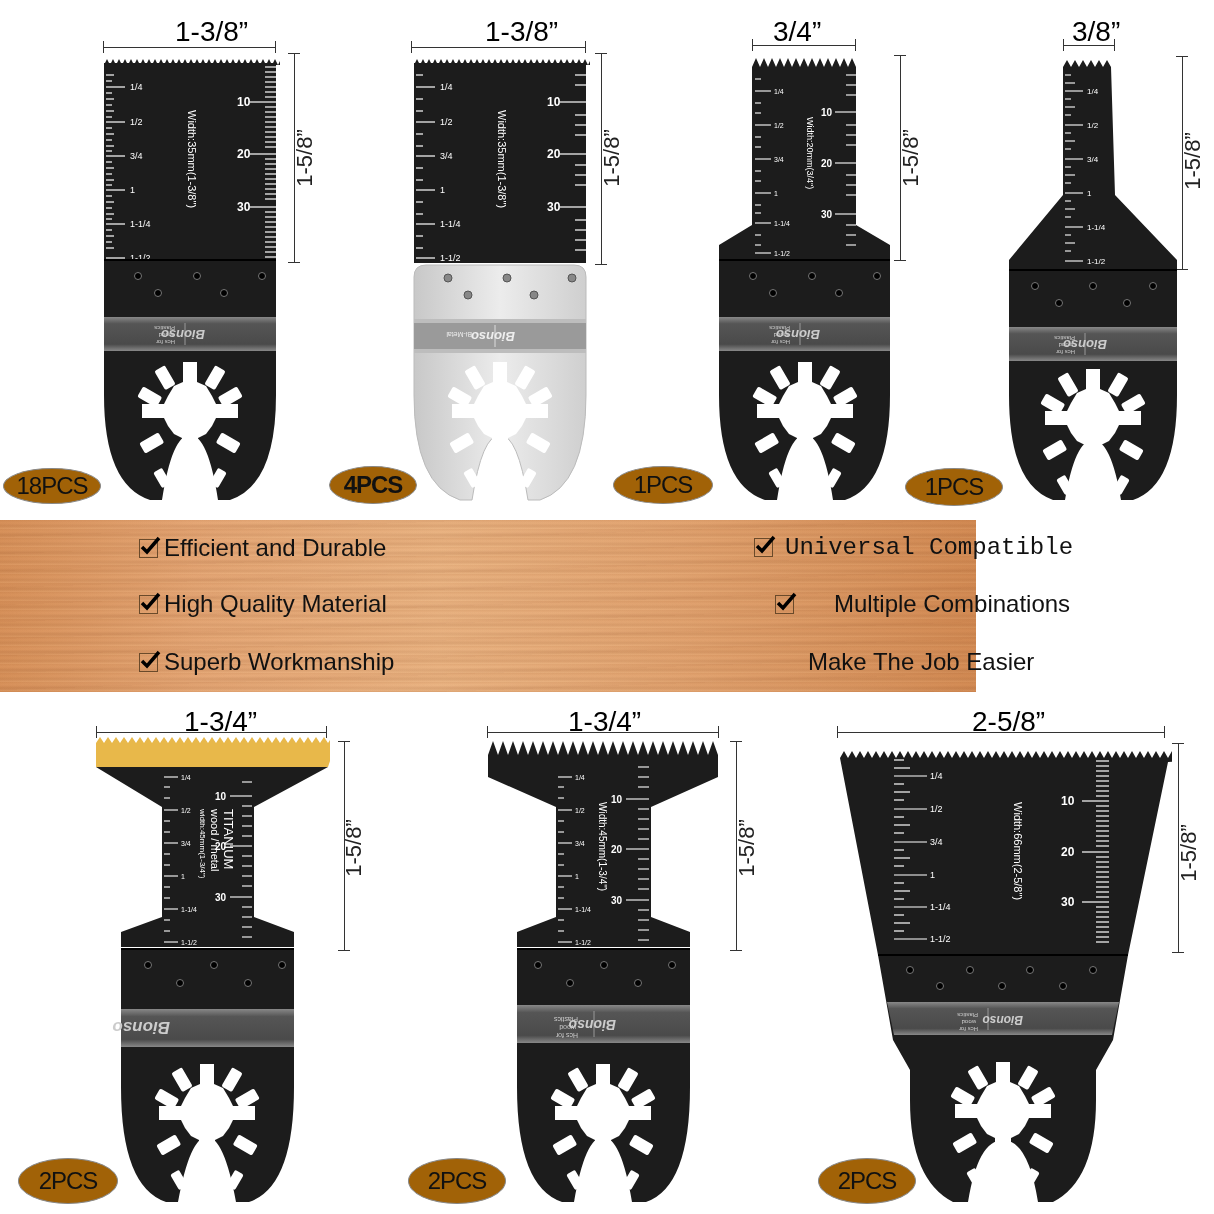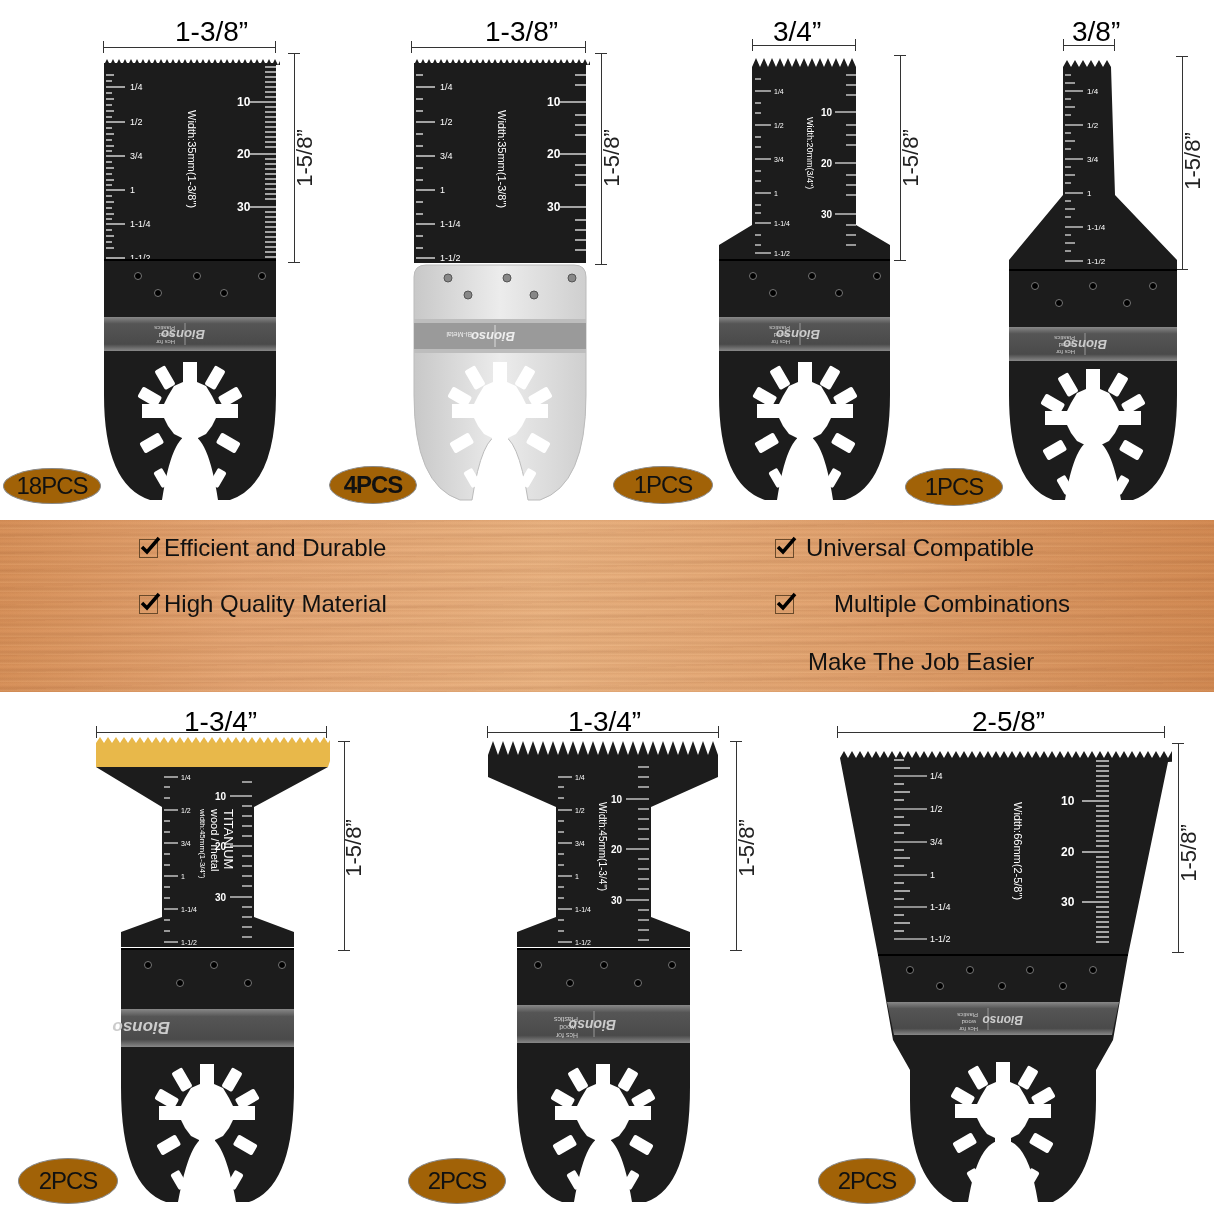--- a/index.html
+++ b/index.html
@@ -7,21 +7,21 @@
   .abs{position:absolute;}
   .dim-label{position:absolute;font-family:"Liberation Sans",sans-serif;font-size:28px;color:#000000;white-space:nowrap;}
   .dim-line-h{position:absolute;height:0;border-top:1.5px solid #333;}
   .dim-line-h::before,.dim-line-h::after{content:"";position:absolute;top:-7px;width:0;height:12px;border-left:1.5px solid #333;}
   .dim-line-h::before{left:0;} .dim-line-h::after{right:0;}
   .dim-line-v{position:absolute;width:0;border-left:1.5px solid #333;}
   .dim-line-v::before,.dim-line-v::after{content:"";position:absolute;left:-7px;height:0;width:12px;border-top:1.5px solid #333;}
   .dim-line-v::before{top:0;} .dim-line-v::after{bottom:0;}
   .vlabel{position:absolute;font-size:22px;color:#222;transform:rotate(-90deg);transform-origin:center;white-space:nowrap;}
   .qty{position:absolute;border:1.5px solid #888;border-radius:50%;font-size:24px;color:#111;text-align:center;background:#a16207;font-family:"Liberation Sans",sans-serif;letter-spacing:-1px;}
-  .wood{position:absolute;left:0;top:520px;width:1214px;height:172px;
+  .wood{position:absolute;left:0;top:520px;width:976px;height:172px;
     background:
       repeating-linear-gradient(180deg, rgba(150,80,30,0.10) 0px, rgba(150,80,30,0.0) 3px, rgba(120,60,20,0.12) 6px, rgba(255,220,170,0.08) 9px),
       repeating-linear-gradient(178deg, rgba(170,100,50,0.08) 0px, rgba(0,0,0,0) 11px, rgba(140,70,30,0.09) 17px),
       linear-gradient(90deg,#d9935c 0%,#e6a877 20%,#ebb584 45%,#e3a572 70%,#d48c55 100%);}
   .feat{position:absolute;font-size:24px;color:#111;white-space:nowrap;display:flex;align-items:center;}
   .check{display:inline-block;width:17px;height:17px;border:1.5px solid #6a4a2a;position:relative;margin-right:6px;}
   .check svg{position:absolute;left:-1px;top:-5px;}
   svg text{font-family:"Liberation Sans",sans-serif;}
 </style>
 </head>
@@ -403,21 +403,29 @@
     <span>Efficient and Durable</span>
   </div>
   <div class="feat" style="left:139px;top:70px;">
     <span class="check">
         <svg width="22" height="22" viewBox="0 0 22 22">
           <path d="M3,12 L8,17 L20,3" stroke="#000" stroke-width="3.5" fill="none"></path>
         </svg>
       </span>
     <span>High Quality Material</span>
   </div>
-  <div class="feat" style="left:775px;top:14px;">
+  <div class="feat" style="left:139px;top:128px;">
+    <span class="check">
+        <svg width="22" height="22" viewBox="0 0 22 22">
+          <path d="M3,12 L8,17 L20,3" stroke="#000" stroke-width="3.5" fill="none"></path>
+        </svg>
+      </span>
+    <span>Superb Workmanship</span>
+  </div>
+  <div class="feat" style="left:754px;top:14px;font-family:Liberation Mono, monospace;">
     <span class="check">
         <svg width="22" height="22" viewBox="0 0 22 22">
           <path d="M3,12 L8,17 L20,3" stroke="#000" stroke-width="3.5" fill="none"></path>
         </svg>
       </span>
     <span style="margin-left:6px;">Universal Compatible</span>
   </div>
   <div class="feat" style="left:775px;top:70px;gap:28px;">
     <span class="check">
         <svg width="22" height="22" viewBox="0 0 22 22">

